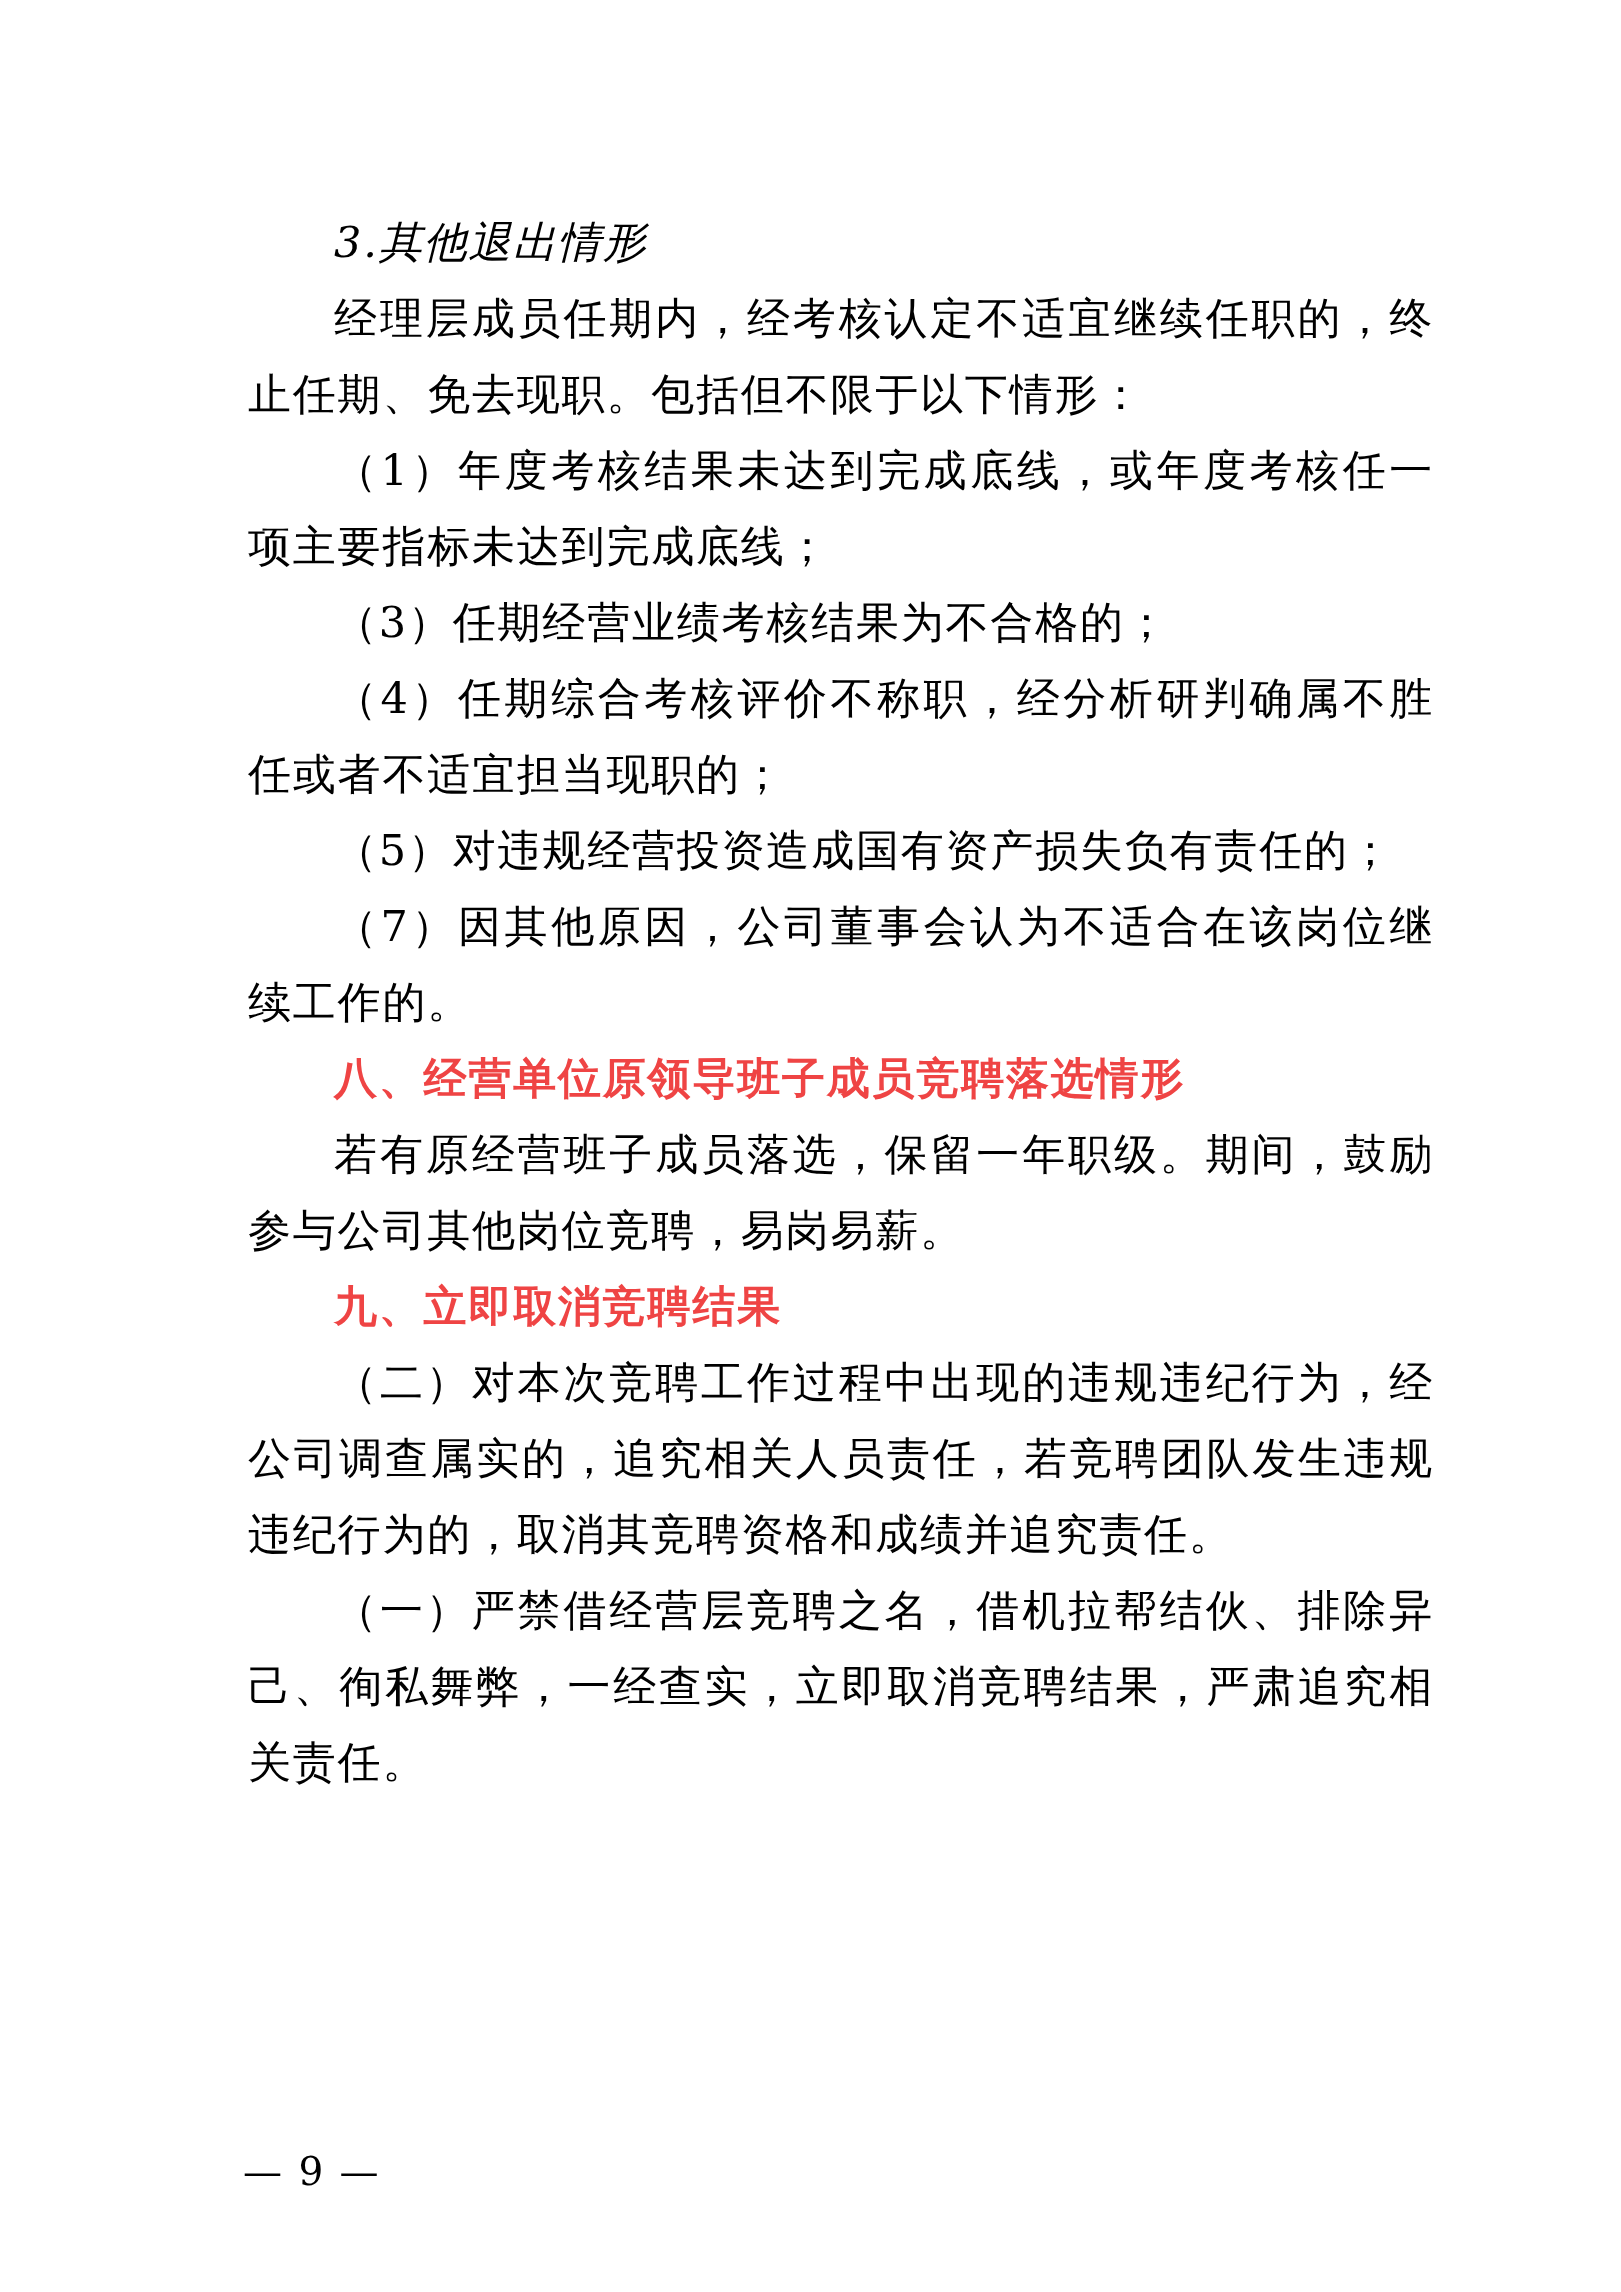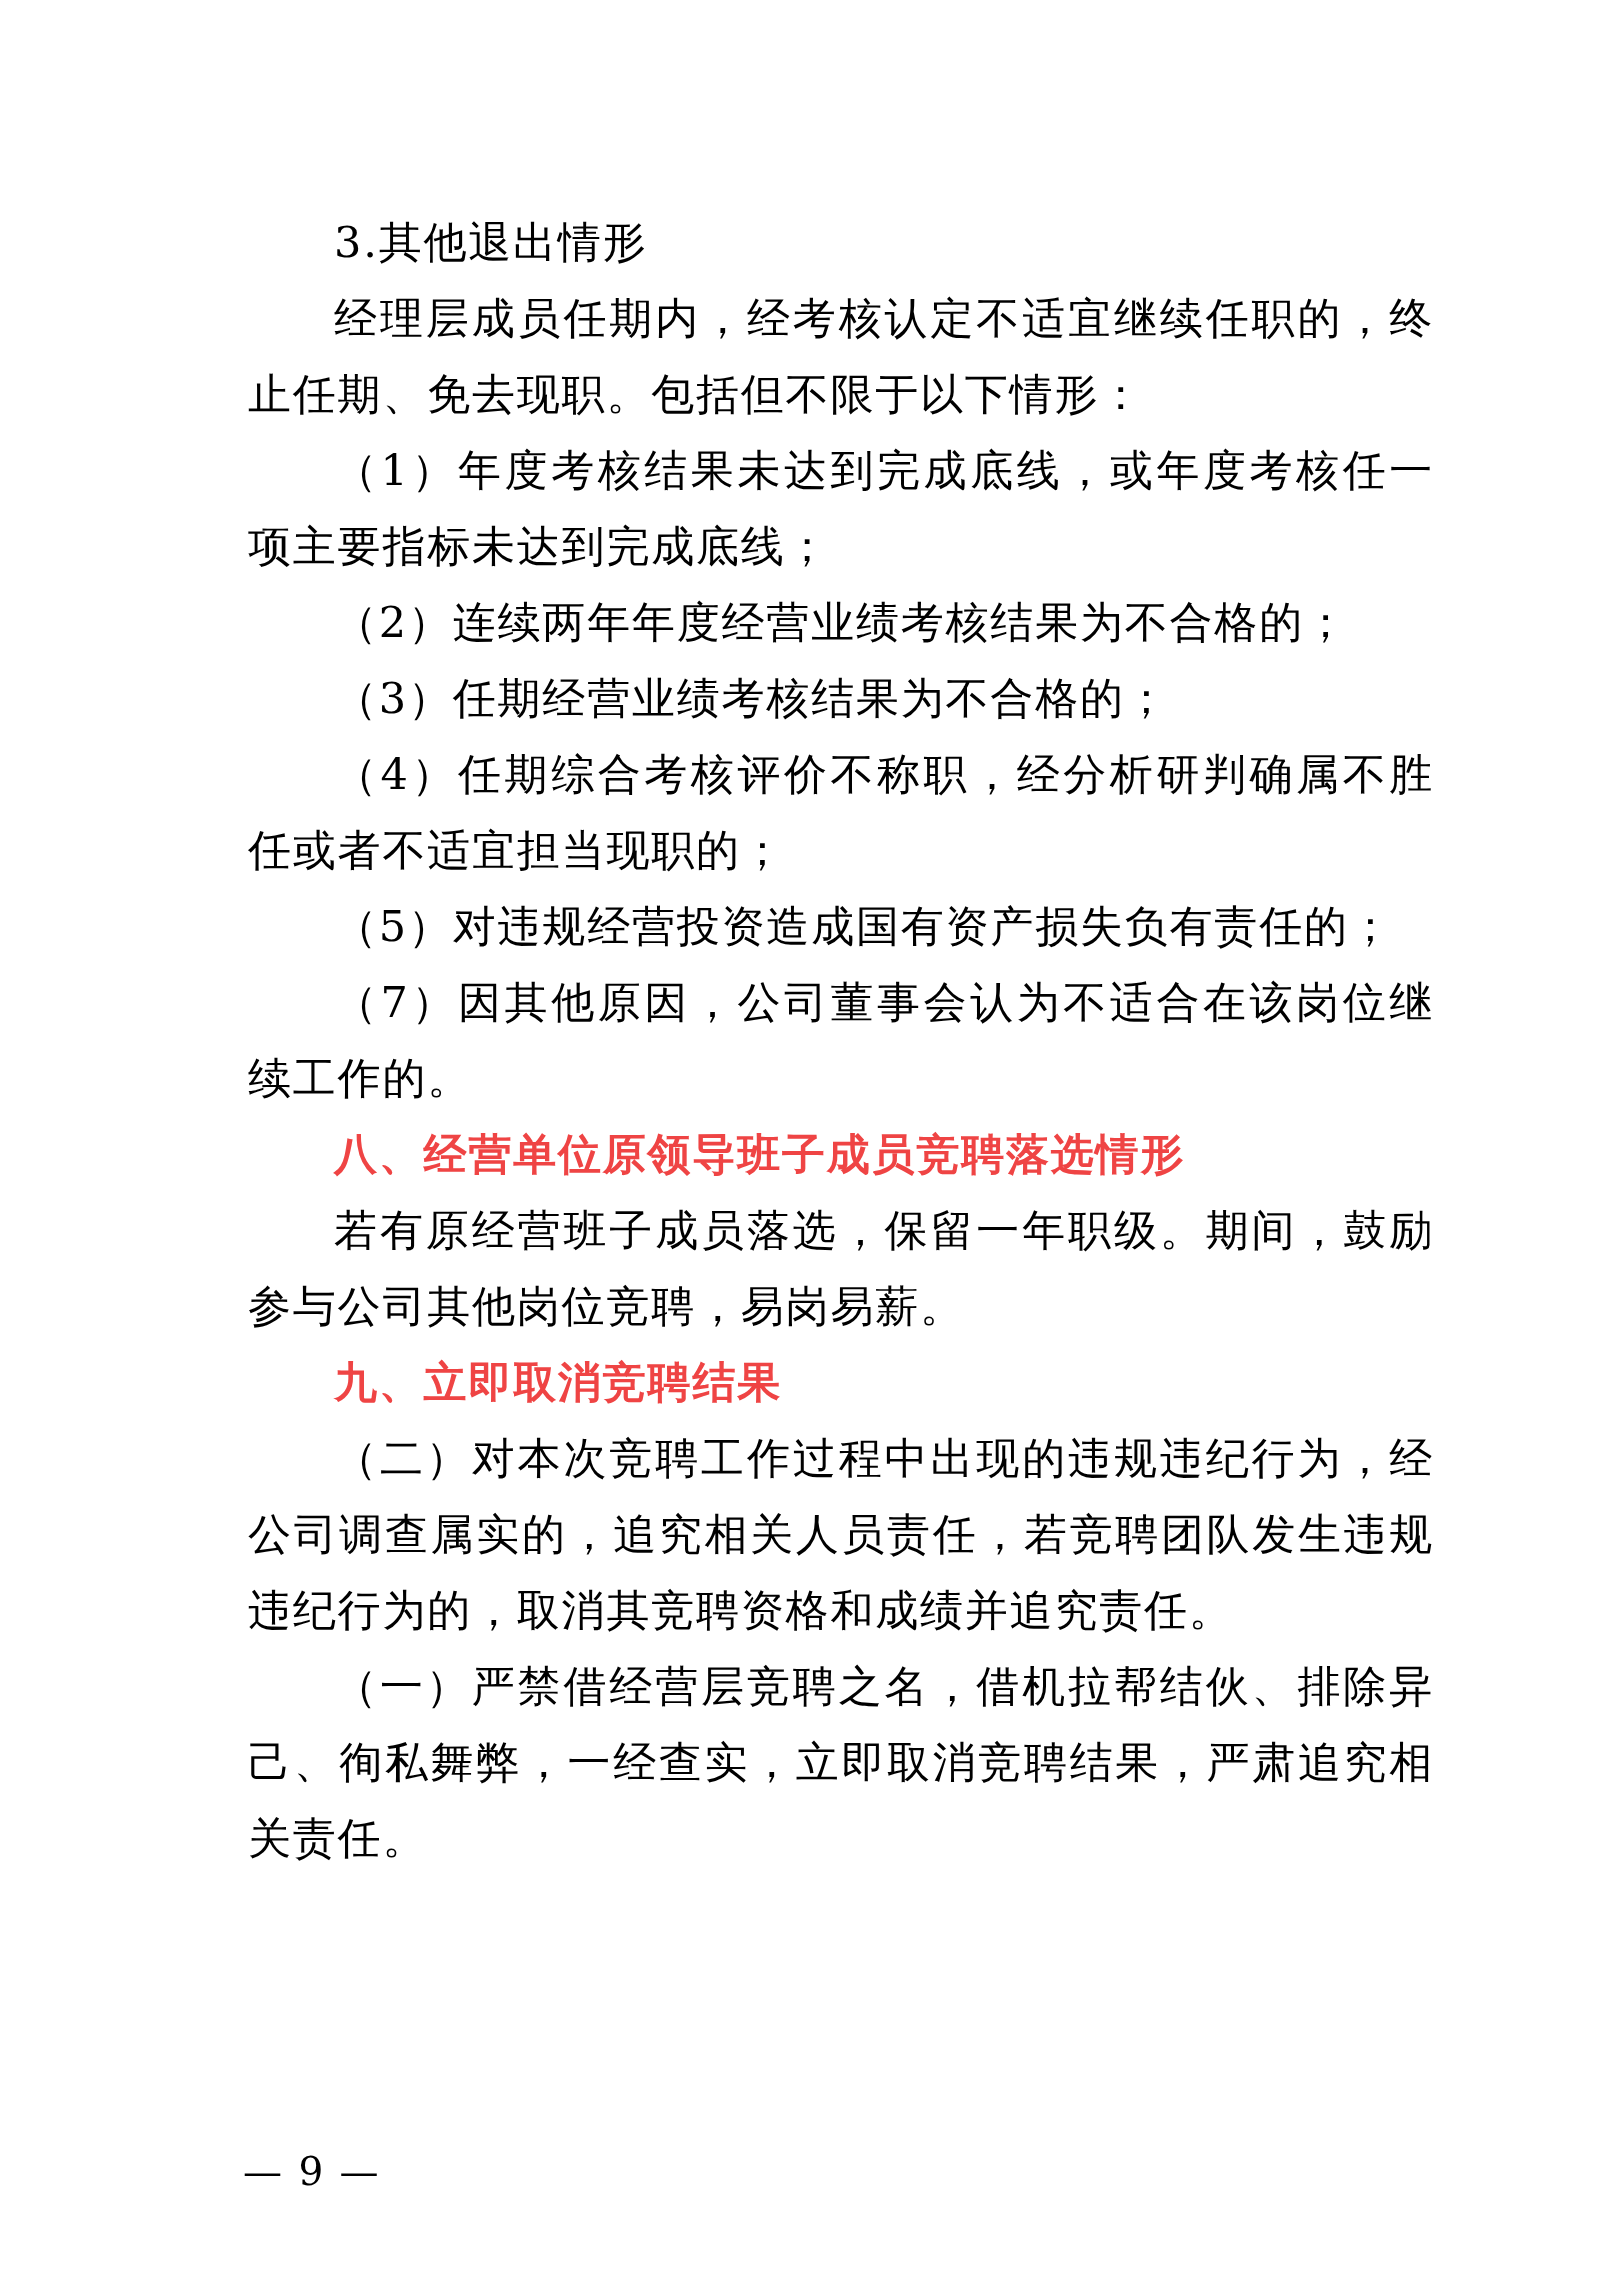--- a/index.html
+++ b/index.html
@@ -30,20 +30,21 @@
     text-align: justify;
     text-justify: inter-character;
     text-indent: 86px;
     color: #000000;
     font-family: "DejaVu Serif", "Liberation Serif", serif;
     font-weight: normal;
     word-break: break-all;
   }
   .sub-title {
     font-weight: normal;
+    font-style: italic;
   }
   .section-heading {
     margin: 0;
     font-size: 43px;
     line-height: 76px;
     letter-spacing: 1.8px;
     text-indent: 86px;
     color: #ef4444;
     font-family: "DejaVu Sans", "Liberation Sans", sans-serif;
     font-weight: bold;
@@ -62,21 +63,20 @@
   }
 </style>
 </head>
 <body>
 
 <div class="page">
   <div class="text-block">
       <p class="para sub-title">3.其他退出情形</p>
       <p class="para">经理层成员任期内，经考核认定不适宜继续任职的，终止任期、免去现职。包括但不限于以下情形：</p>
       <p class="para">（1）年度考核结果未达到完成底线，或年度考核任一项主要指标未达到完成底线；</p>
-      <p class="para">（2）连续两年年度经营业绩考核结果为不合格的；</p>
       <p class="para">（3）任期经营业绩考核结果为不合格的；</p>
       <p class="para">（4）任期综合考核评价不称职，经分析研判确属不胜任或者不适宜担当现职的；</p>
       <p class="para">（5）对违规经营投资造成国有资产损失负有责任的；</p>
       <p class="para">（7）因其他原因，公司董事会认为不适合在该岗位继续工作的。</p>
       <p class="section-heading">八、经营单位原领导班子成员竞聘落选情形</p>
       <p class="para">若有原经营班子成员落选，保留一年职级。期间，鼓励参与公司其他岗位竞聘，易岗易薪。</p>
       <p class="section-heading">九、立即取消竞聘结果</p>
       <p class="para">（二）对本次竞聘工作过程中出现的违规违纪行为，经公司调查属实的，追究相关人员责任，若竞聘团队发生违规违纪行为的，取消其竞聘资格和成绩并追究责任。</p>
       <p class="para">（一）严禁借经营层竞聘之名，借机拉帮结伙、排除异己、徇私舞弊，一经查实，立即取消竞聘结果，严肃追究相关责任。</p>
     </div>

